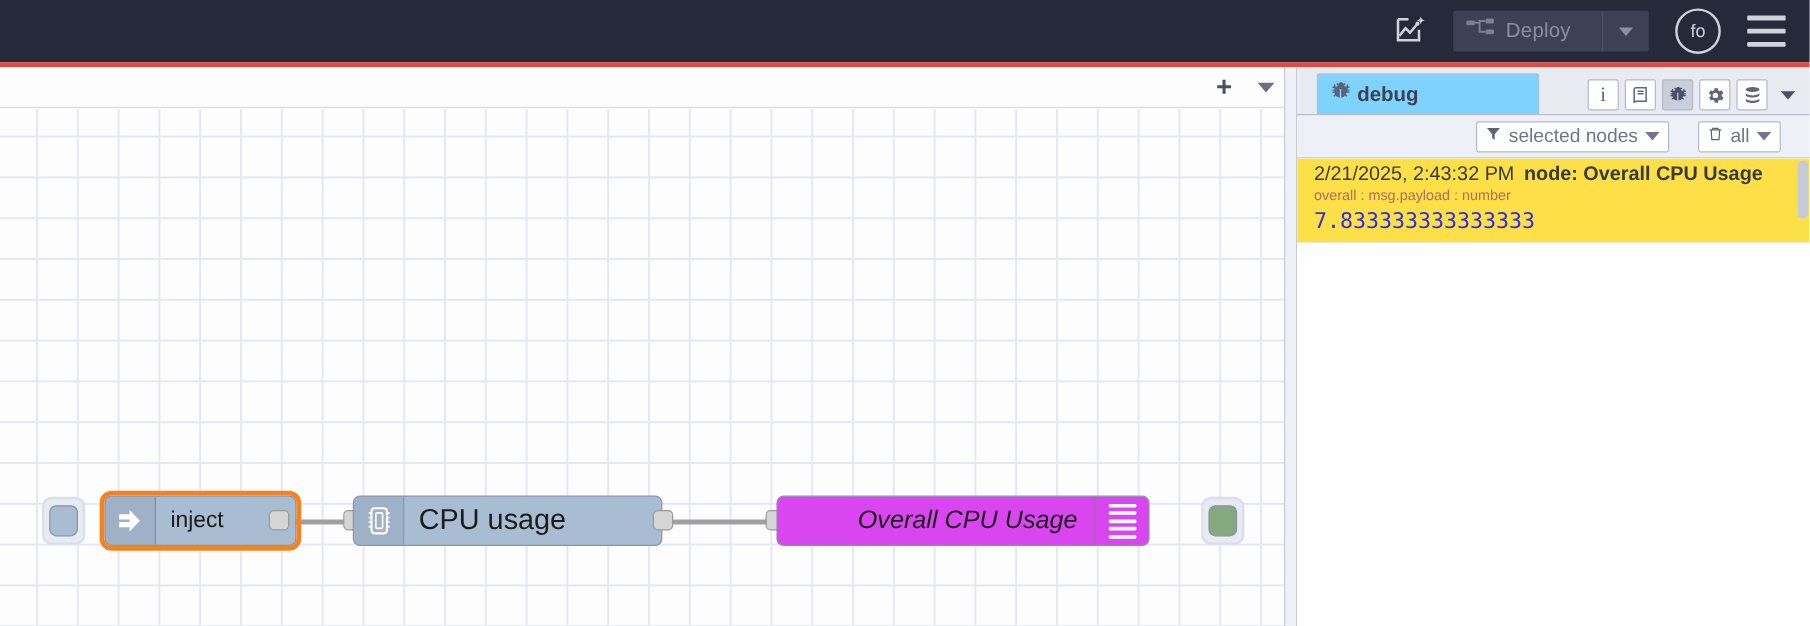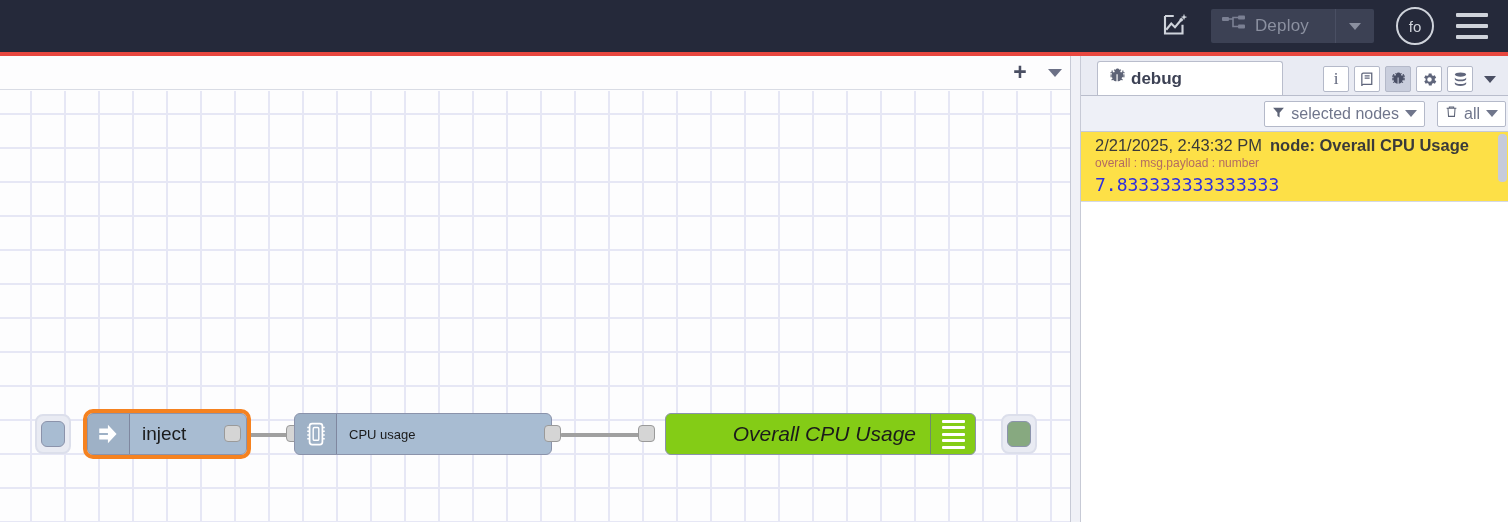--- a/index.html
+++ b/index.html
@@ -131,21 +131,21 @@
   }
   .node-icon-cell {
     width: 42px; height: 100%;
     display: flex; align-items: center; justify-content: center;
     border-right: 1px solid #7f879f;
     background: rgba(0,0,0,.055);
     border-radius: 5px 0 0 5px;
   }
   .node-label {
     flex: 1; padding: 0 12px;
-    font-size: 13px; color: #1b1b1b;
+    font-size: 24px; color: #1b1b1b;
     white-space: nowrap;
   }
   .node-port {
     position: absolute; top: 12px;
     width: 17px; height: 17px;
     background: #d5d5d5; border: 1.5px solid #9a9a9a;
     border-radius: 4px;
   }
   .wire {
     position: absolute; height: 4px;
@@ -179,22 +179,21 @@
 
   
   #node-cpu {
     left: 294px; top: 357px; width: 258px;
     background: #a8bcd2;
   }
 
   
   #node-debug {
     left: 647px; top: 357px; width: 311px;
-    background: #84cc16;
-    margin-left: 18px;
+    background: #d946ef;
   }
   #node-debug .node-label {
     font-style: italic; font-size: 21px;
     text-align: right; padding-right: 14px;
   }
   #debug-lines-cell {
     width: 45px; height: 100%;
     border-left: 1px solid #6f8c69;
     display: flex; flex-direction: column;
     align-items: center; justify-content: center; gap: 3.5px;
@@ -214,21 +213,21 @@
   }
   #sidebar-tabbar {
     position: relative;
     height: 40px; width: 427px;
     background: #e9ebf3;
     border-bottom: 1px solid #b9bdcc;
     display: flex; align-items: flex-end;
   }
   #tab-debug {
     height: 34px; min-width: 186px;
-    background: #ffffff;
+    background: #7dd3fc;
     border: 1px solid #b9bdcc; border-bottom: none;
     border-radius: 3px 3px 0 0;
     display: flex; align-items: center; gap: 4px;
     padding: 0 12px 0 10px;
     margin-left: 16px;
     font-weight: bold; font-size: 17px; color: #3c4154;
     cursor: pointer;
   }
   #sidebar-tab-icons {
     position: absolute; right: 6px; bottom: 3px;
@@ -247,21 +246,21 @@
     width: 24px; height: 26px;
     display: flex; align-items: center; justify-content: center;
     color: #4a4f63; cursor: pointer;
   }
 
   #debug-toolbar {
     height: 36px; width: 427px;
     background: #eef0f7;
     border-bottom: 1px solid #c5c9d6;
     display: flex; align-items: center; justify-content: flex-end;
-    gap: 12px; padding-right: 2px;
+    gap: 24px; padding-right: 24px;
   }
   .dbg-select {
     height: 26px;
     border: 1px solid #b4b9c9; background: #fff;
     border-radius: 2px;
     display: flex; align-items: center; gap: 6px;
     padding: 0 7px;
     font-size: 16px; color: #70768c; cursor: pointer;
   }
   .dbg-select .caret-dn { border-top-color: #70768c; }

